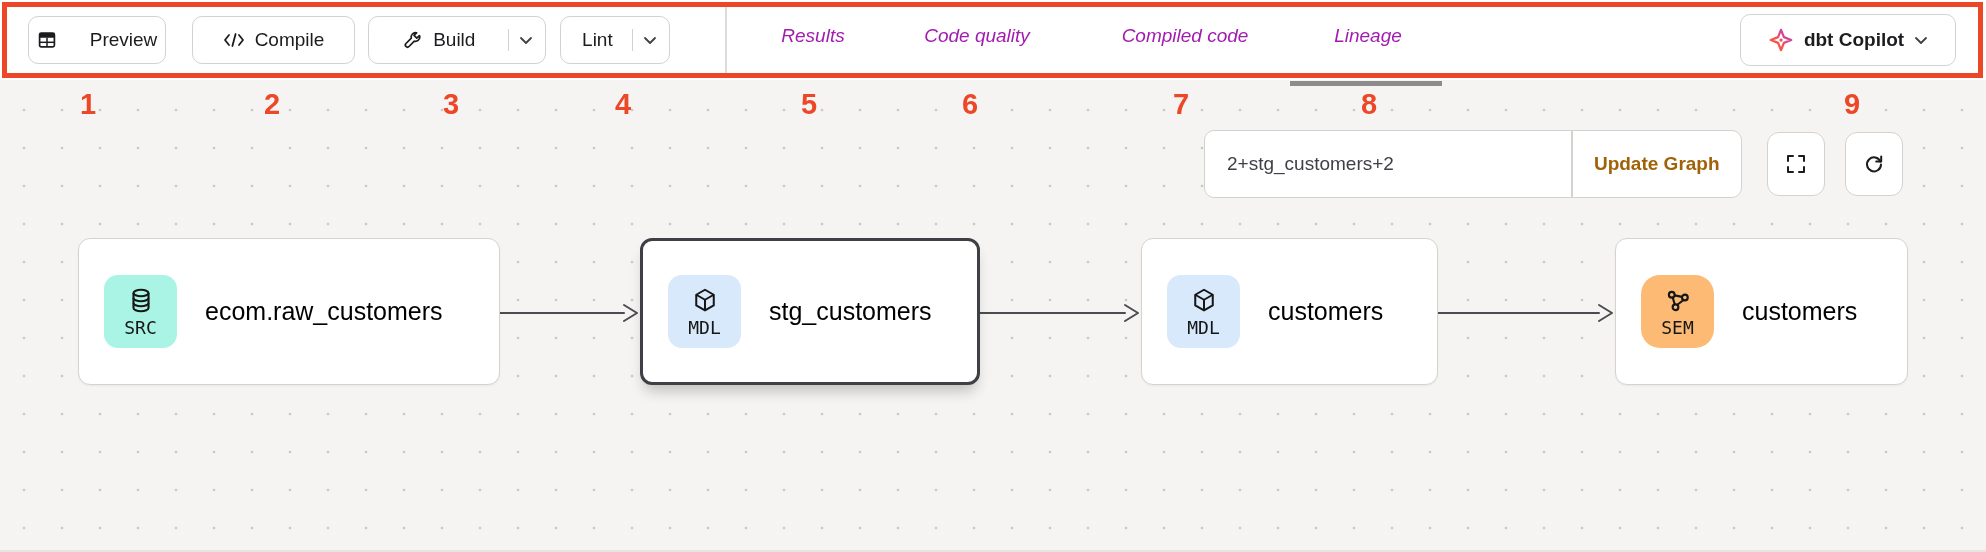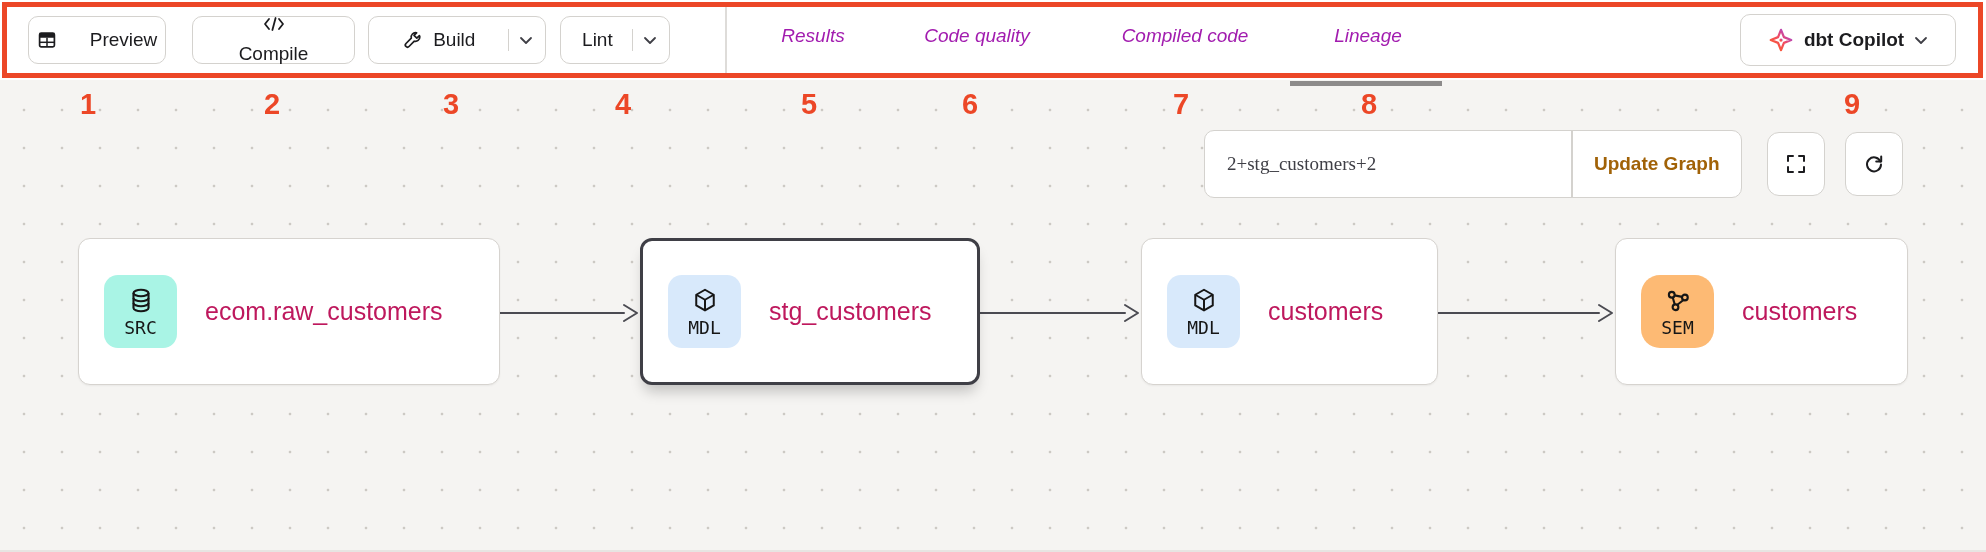--- a/index.html
+++ b/index.html
@@ -44,21 +44,21 @@
     font-size:29px;font-weight:700;color:#ec4727;z-index:30;
   }
   
   .selector-group{
     position:absolute;left:1204px;top:130px;width:538px;height:68px;box-sizing:border-box;
     background:#fff;border:1.5px solid #d4d2ce;border-radius:10px;
     display:flex;align-items:stretch;overflow:hidden;
   }
   .selector-input{
     width:344px;border:none;outline:none;background:transparent;
-    font-family:Liberation Serif, serif;
+    font-family:Liberation Sans, sans-serif;
     font-size:19px;color:#3f3f46;padding:0 0 0 22px;
   }
   .selector-divider{width:1.5px;background:#d4d2ce;}
   .update-btn{
     flex:1;border:none;background:transparent;cursor:pointer;
     font-family:"Liberation Sans","DejaVu Sans",sans-serif;
     font-size:19px;font-weight:600;color:#a16207;
   }
   .icon-btn{
     position:absolute;top:132px;width:58px;height:64px;box-sizing:border-box;
@@ -80,21 +80,21 @@
     width:73px;height:73px;border-radius:14px;flex:0 0 auto;
     display:flex;flex-direction:column;align-items:center;justify-content:center;gap:3px;
   }
   .badge-src{background:#a9f4e5;}
   .badge-mdl{background:#d8e9fb;}
   .badge-sem{background:#fdba74;border-radius:19px;}
   .badge-label{
     font-family:"DejaVu Sans Mono","Liberation Mono",monospace;
     font-size:18px;font-weight:500;color:#161616;line-height:1;
   }
-  .node-label{font-size:25px;color:#be185d;margin-left:28px;white-space:nowrap;}
+  .node-label{font-size:25px;color:#000000;margin-left:28px;white-space:nowrap;}
   .edges{position:absolute;left:0;top:0;width:1986px;height:552px;pointer-events:none;}
 </style>
 </head>
 <body>
 
 <div class="canvas"></div>
 
 <svg class="edges">
   <g stroke="#4b4b52" stroke-width="2" fill="none" stroke-linecap="round" stroke-linejoin="round">
     <g>
@@ -117,21 +117,21 @@
   <button class="tbtn" style="left:28px;width:138px;gap:33px;">
     <svg width="20" height="20" viewBox="0 0 20 20">
       <rect x="2.6" y="3.2" width="14.8" height="13.6" rx="1.6" fill="none" stroke="#1c1c1f" stroke-width="1.7"></rect>
       <path d="M2.6 4.8 a1.6 1.6 0 0 1 1.6 -1.6 h11.6 a1.6 1.6 0 0 1 1.6 1.6 v3 H2.6 Z" fill="#1c1c1f"></path>
       <line x1="2.6" y1="12.3" x2="17.4" y2="12.3" stroke="#1c1c1f" stroke-width="1.5"></line>
       <line x1="10" y1="7.8" x2="10" y2="16.8" stroke="#1c1c1f" stroke-width="1.5"></line>
     </svg>
     <span>Preview</span>
   </button>
 
-  <button class="tbtn" style="left:192px;width:163px;flex-direction:column;">
+  <button class="tbtn" style="left:192px;width:163px;">
     <svg width="22" height="18" viewBox="0 0 22 18">
       <g stroke="#1c1c1f" stroke-width="1.8" fill="none" stroke-linecap="round" stroke-linejoin="round">
         <polyline points="6,4 2,9 6,14"></polyline>
         <polyline points="16,4 20,9 16,14"></polyline>
         <line x1="12.6" y1="3" x2="9.4" y2="15"></line>
       </g>
     </svg>
     <span>Compile</span>
   </button>
 

